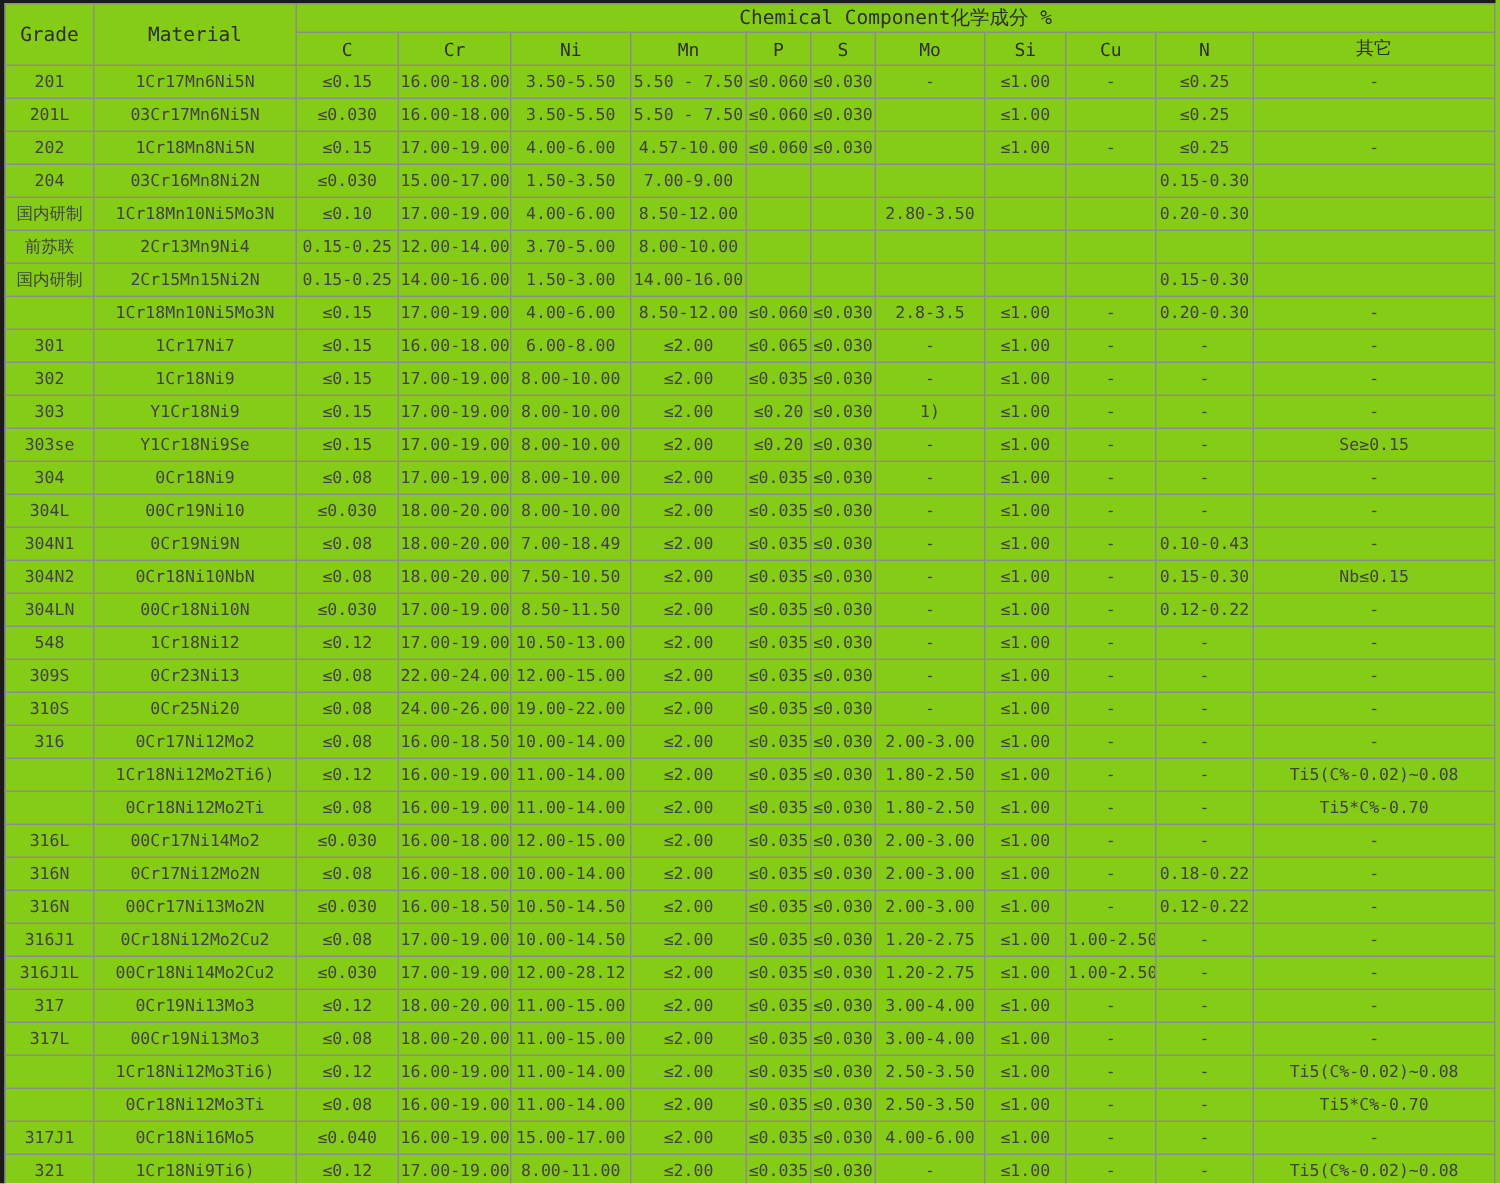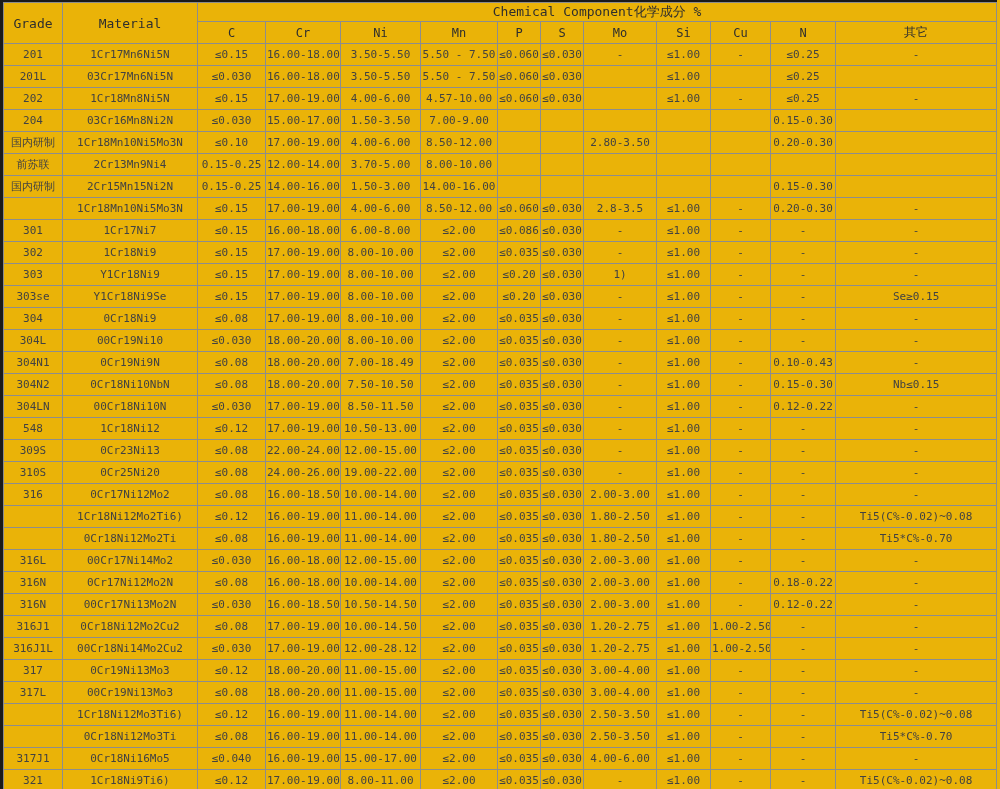--- a/index.html
+++ b/index.html
@@ -5,21 +5,21 @@
   html, body {
     margin: 0;
     padding: 0;
     background: #ffffff;
   }
   #page {
     position: relative;
     width: 1000px;
     height: 789px;
     overflow: hidden;
-    background: #eab308;
+    background: #84cc16;
     font-family: "DejaVu Sans Mono", "Liberation Mono", monospace;
     color: #3e3e3e;
   }
   #table-wrap {
     position: absolute;
     left: 0;
     top: 0;
     width: 997px;
     border-left: 3px solid #1a1a1a;
     border-top: 2px solid #1a1a1a;
@@ -220,21 +220,21 @@
             <td>0.20-0.30</td>
             <td>-</td>
           </tr>
           <tr>
             <td>301</td>
             <td>1Cr17Ni7</td>
             <td>≤0.15</td>
             <td>16.00-18.00</td>
             <td>6.00-8.00</td>
             <td>≤2.00</td>
-            <td>≤0.086</td>
+            <td>≤0.065</td>
             <td>≤0.030</td>
             <td>-</td>
             <td>≤1.00</td>
             <td>-</td>
             <td>-</td>
             <td>-</td>
           </tr>
           <tr>
             <td>302</td>
             <td>1Cr18Ni9</td>

